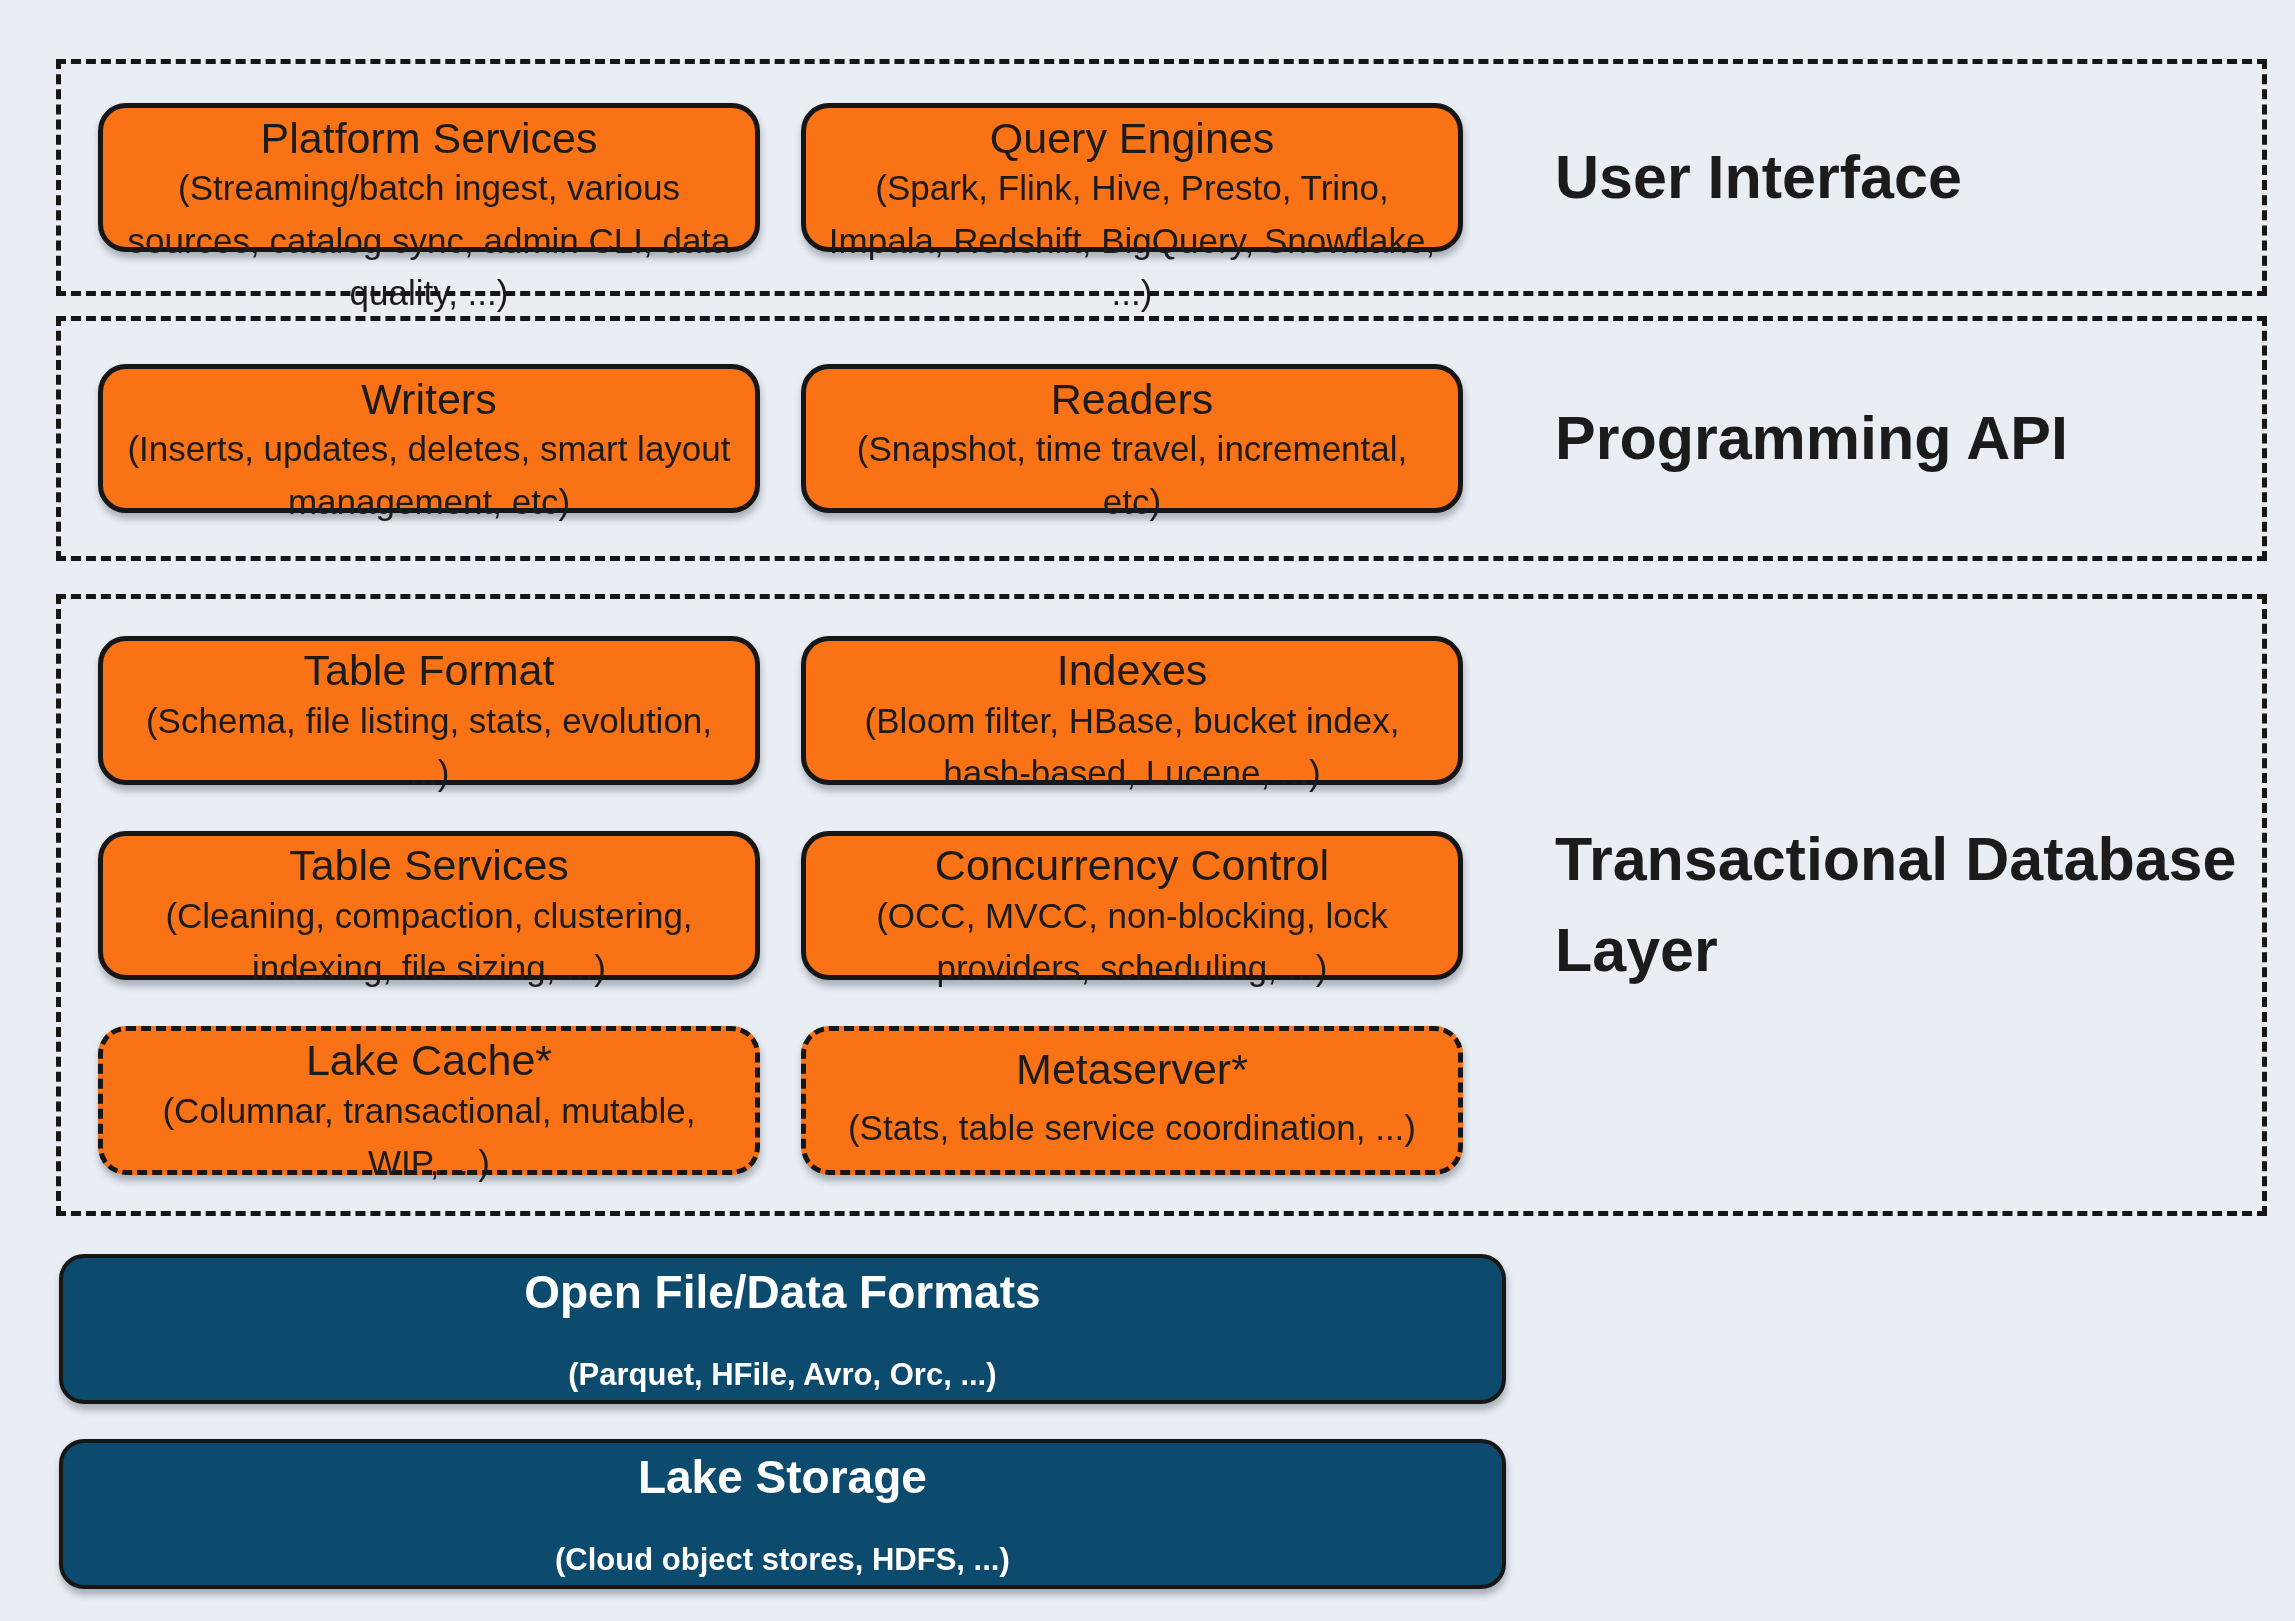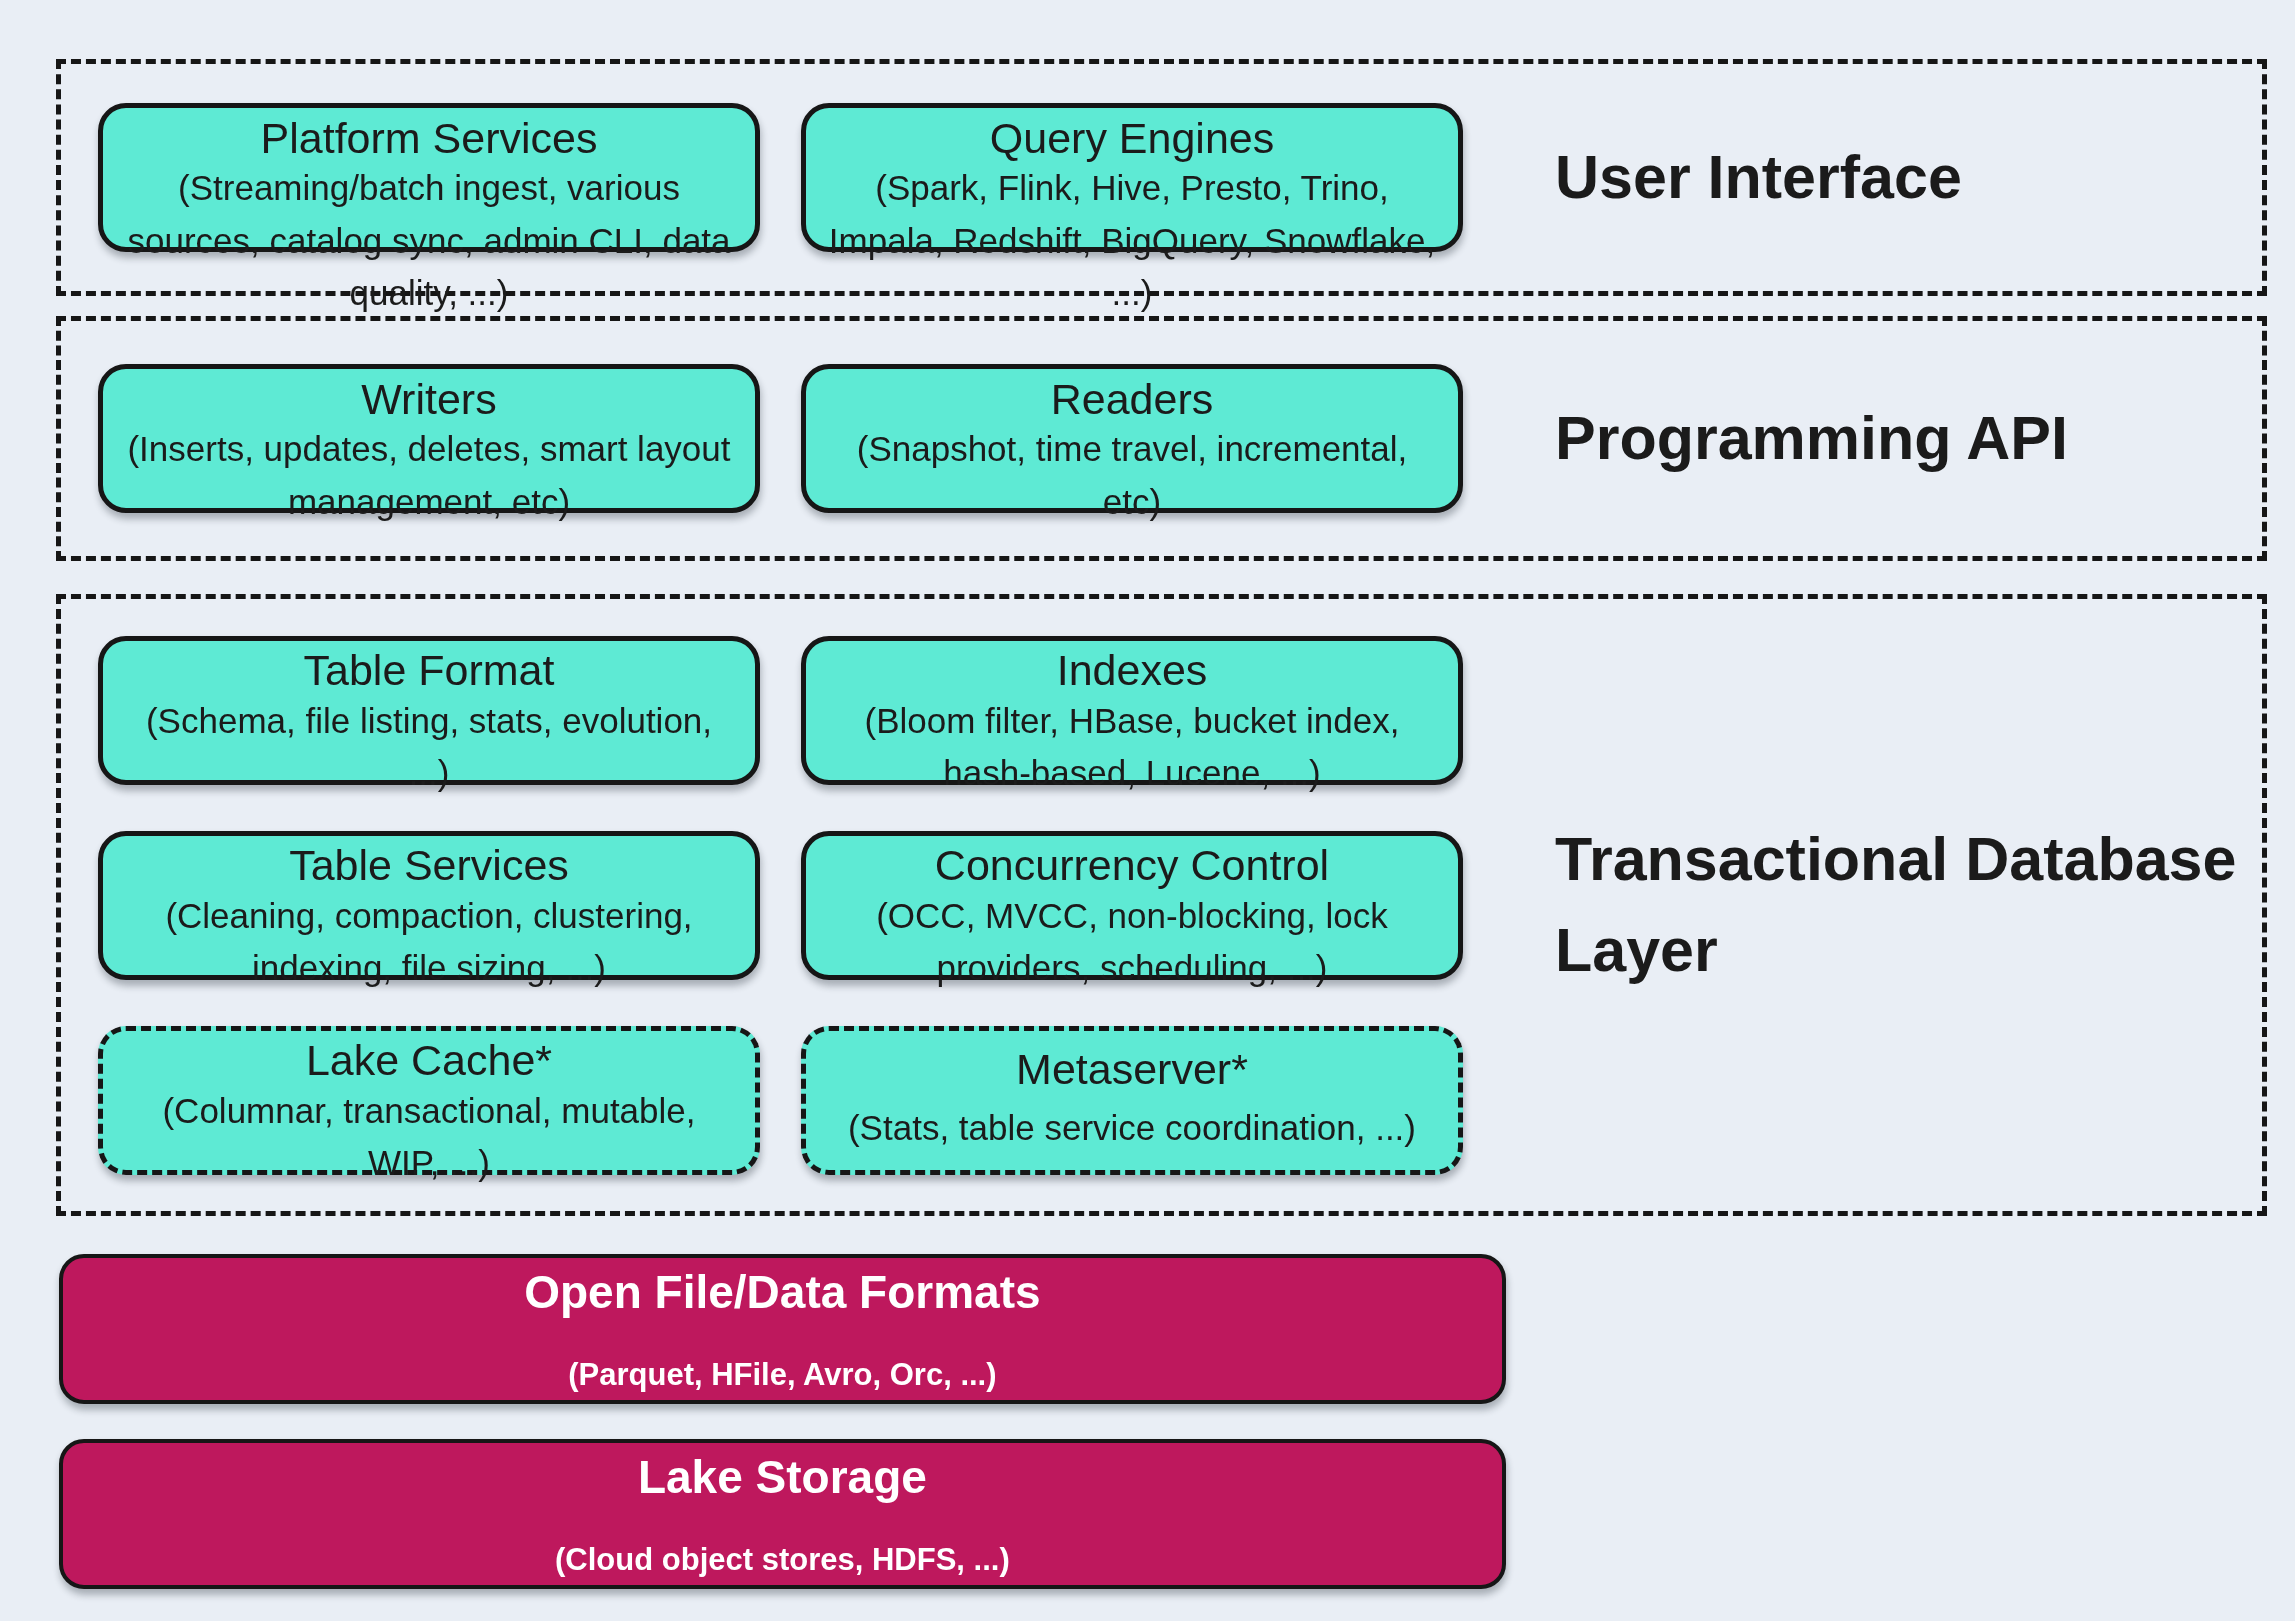--- a/index.html
+++ b/index.html
@@ -28,21 +28,21 @@
   .box-grid {
     display: grid;
     grid-template-columns: 662px 662px;
     column-gap: 41px;
     row-gap: 46px;
     margin-left: 37px;
   }
   .box {
     box-sizing: border-box;
     width: 662px; height: 149px;
-    background: #5eead4;
+    background: #f97316;
     border: 5.3px solid #161616;
     border-radius: 28px;
     display: flex;
     flex-direction: column;
     align-items: center;
     justify-content: space-evenly;
     padding: 6.8px 21px;
     box-shadow: 1px 5.8px 7.7px rgba(20, 30, 40, 0.30);
   }
   .box.dashed { border-style: dashed; }
@@ -65,21 +65,21 @@
   .section-label {
     font-size: 61px;
     font-weight: bold;
     line-height: 1.5;
     max-width: 700px;
   }
   .footer-box {
     box-sizing: border-box;
     width: 1447px; height: 150px;
     margin-left: 2.9px;
-    background: #be185d;
+    background: #0c4a6e;
     border: 4.8px solid #161616;
     border-radius: 25px;
     color: #ffffff;
     font-weight: bold;
     display: flex;
     flex-direction: column;
     align-items: center;
     justify-content: center;
     gap: 20px;
     box-shadow: 1px 5.8px 7.7px rgba(20, 30, 40, 0.30);

